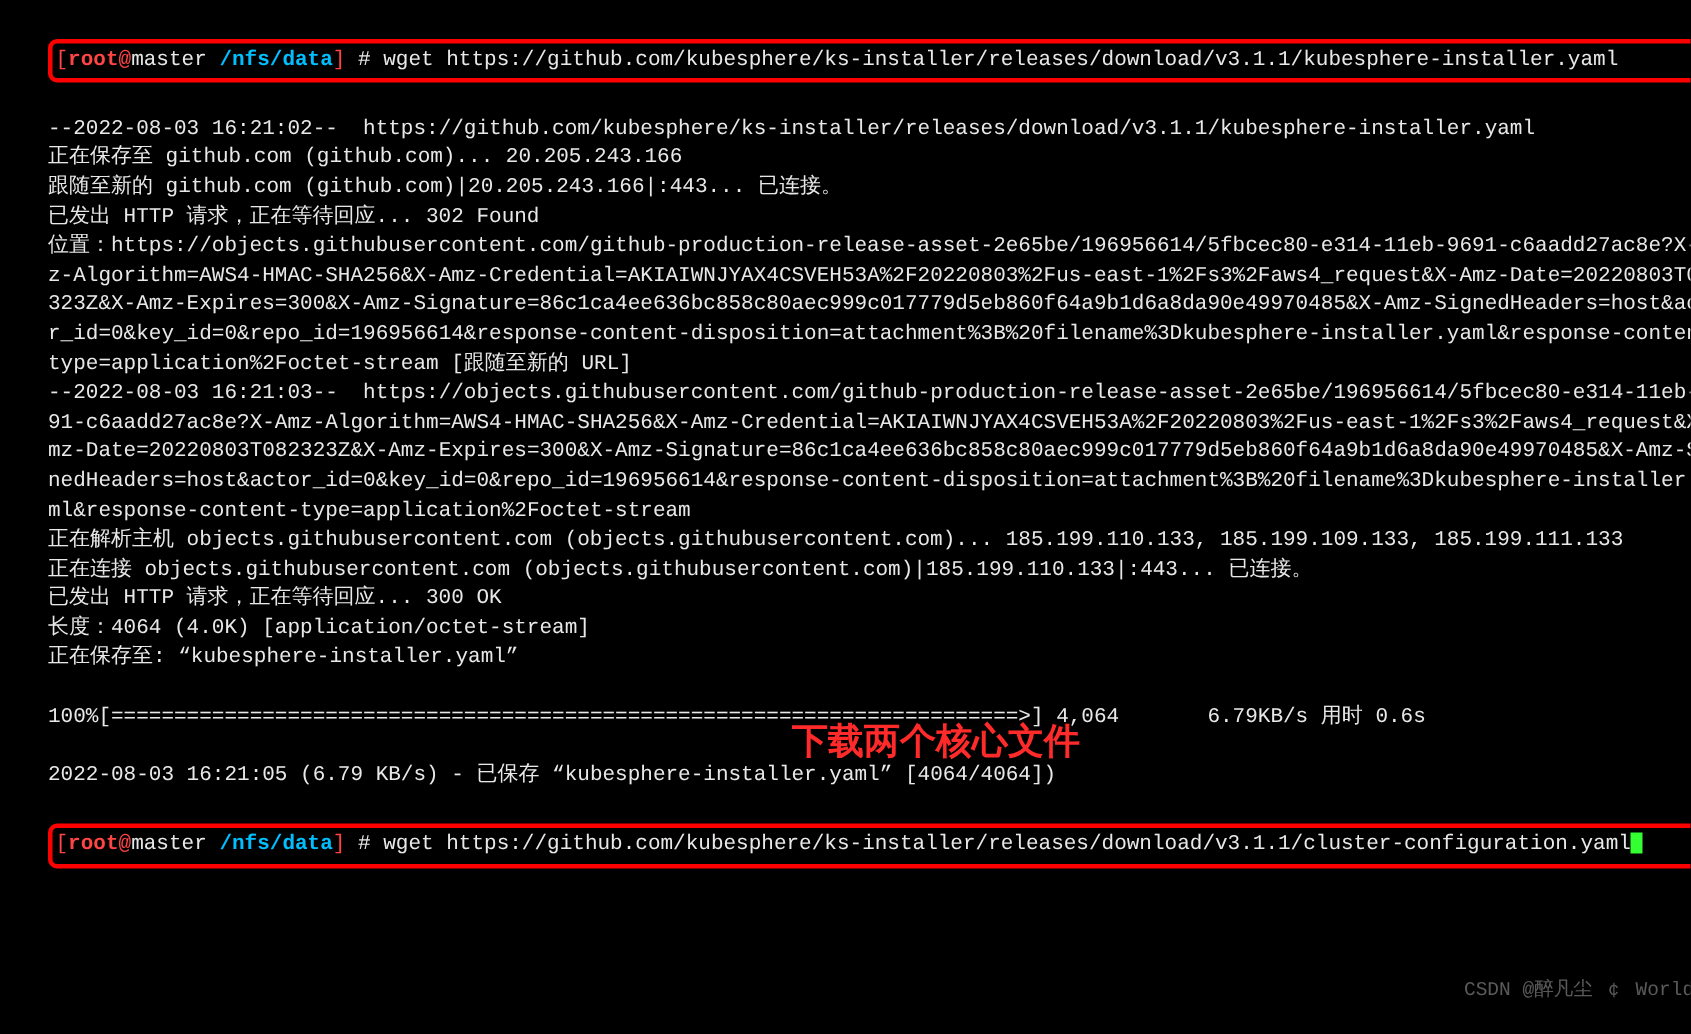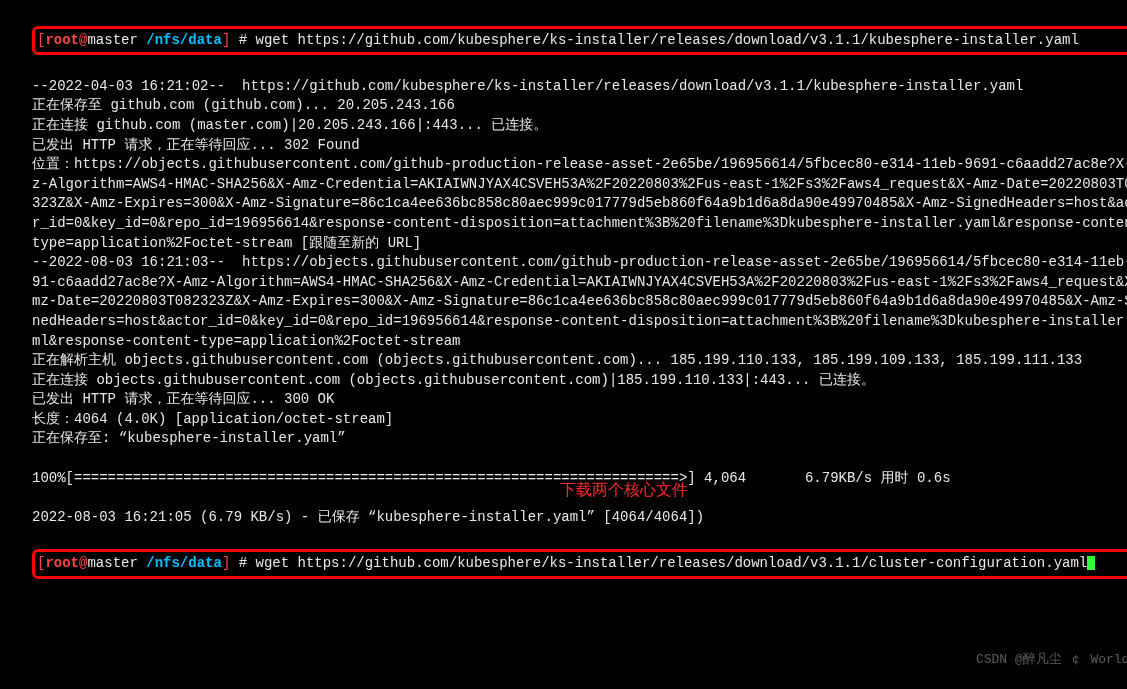--- a/index.html
+++ b/index.html
@@ -29,24 +29,24 @@
   .user { color: #ff4444; font-weight: bold; }
   .at { color: #ff4444; }
   .host { color: #e8e8e8; }
   .path { color: #00bfff; font-weight: bold; }
   .prompt-close { color: #ff4444; }
   .hash { color: #e8e8e8; }
   .cmd { color: #e8e8e8; }
   .out { color: #e8e8e8; }
   .annotation {
     color: #ff2a2a;
-    font-size: 16px;
-    font-weight: normal;
+    font-size: 24px;
+    font-weight: bold;
     position: absolute;
-    left: 560px;
+    left: 528px;
     top: 480px;
     pointer-events: none;
   }
   .cursor {
     display: inline-block;
     width: 8px;
     height: 14px;
     background: #33ff33;
     vertical-align: middle;
   }
@@ -59,23 +59,23 @@
     pointer-events: none;
   }
   .container { position: relative; width: 1127px; height: 689px; padding-left: 28px; }
 </style>
 </head>
 <body>
 <div class="container">
 
 <div class="terminal">
 <div class="highlight-box"><span class="prompt-open">[</span><span class="user">root</span><span class="at">@</span><span class="host">master</span> <span class="path">/nfs/data</span><span class="prompt-close">]</span> <span class="hash">#</span> <span class="cmd">wget https://github.com/kubesphere/ks-installer/releases/download/v3.1.1/kubesphere-installer.yaml</span></div>
-<span class="out">--2022-04-03 16:21:02--  https://github.com/kubesphere/ks-installer/releases/download/v3.1.1/kubesphere-installer.yaml</span>
+<span class="out">--2022-08-03 16:21:02--  https://github.com/kubesphere/ks-installer/releases/download/v3.1.1/kubesphere-installer.yaml</span>
 <span class="out">正在保存至 github.com (github.com)... 20.205.243.166</span>
-<span class="out">正在连接 github.com (master.com)|20.205.243.166|:443... 已连接。</span>
+<span class="out">跟随至新的 github.com (github.com)|20.205.243.166|:443... 已连接。</span>
 <span class="out">已发出 HTTP 请求，正在等待回应... 302 Found</span>
 <span class="out">位置：https://objects.githubusercontent.com/github-production-release-asset-2e65be/196956614/5fbcec80-e314-11eb-9691-c6aadd27ac8e?X-Amz-Algorithm=AWS4-HMAC-SHA256&amp;X-Amz-Credential=AKIAIWNJYAX4CSVEH53A%2F20220803%2Fus-east-1%2Fs3%2Faws4_request&amp;X-Amz-Date=20220803T082323Z&amp;X-Amz-Expires=300&amp;X-Amz-Signature=86c1ca4ee636bc858c80aec999c017779d5eb860f64a9b1d6a8da90e49970485&amp;X-Amz-SignedHeaders=host&amp;actor_id=0&amp;key_id=0&amp;repo_id=196956614&amp;response-content-disposition=attachment%3B%20filename%3Dkubesphere-installer.yaml&amp;response-content-type=application%2Foctet-stream [跟随至新的 URL]</span>
 <span class="out">--2022-08-03 16:21:03--  https://objects.githubusercontent.com/github-production-release-asset-2e65be/196956614/5fbcec80-e314-11eb-9691-c6aadd27ac8e?X-Amz-Algorithm=AWS4-HMAC-SHA256&amp;X-Amz-Credential=AKIAIWNJYAX4CSVEH53A%2F20220803%2Fus-east-1%2Fs3%2Faws4_request&amp;X-Amz-Date=20220803T082323Z&amp;X-Amz-Expires=300&amp;X-Amz-Signature=86c1ca4ee636bc858c80aec999c017779d5eb860f64a9b1d6a8da90e49970485&amp;X-Amz-SignedHeaders=host&amp;actor_id=0&amp;key_id=0&amp;repo_id=196956614&amp;response-content-disposition=attachment%3B%20filename%3Dkubesphere-installer.yaml&amp;response-content-type=application%2Foctet-stream</span>
 <span class="out">正在解析主机 objects.githubusercontent.com (objects.githubusercontent.com)... 185.199.110.133, 185.199.109.133, 185.199.111.133</span>
 <span class="out">正在连接 objects.githubusercontent.com (objects.githubusercontent.com)|185.199.110.133|:443... 已连接。</span>
 <span class="out">已发出 HTTP 请求，正在等待回应... 300 OK</span>
 <span class="out">长度：4064 (4.0K) [application/octet-stream]</span>
 <span class="out">正在保存至: “kubesphere-installer.yaml”</span>
 <span class="out"></span>
 <span class="out">100%[========================================================================&gt;] 4,064       6.79KB/s 用时 0.6s</span>

